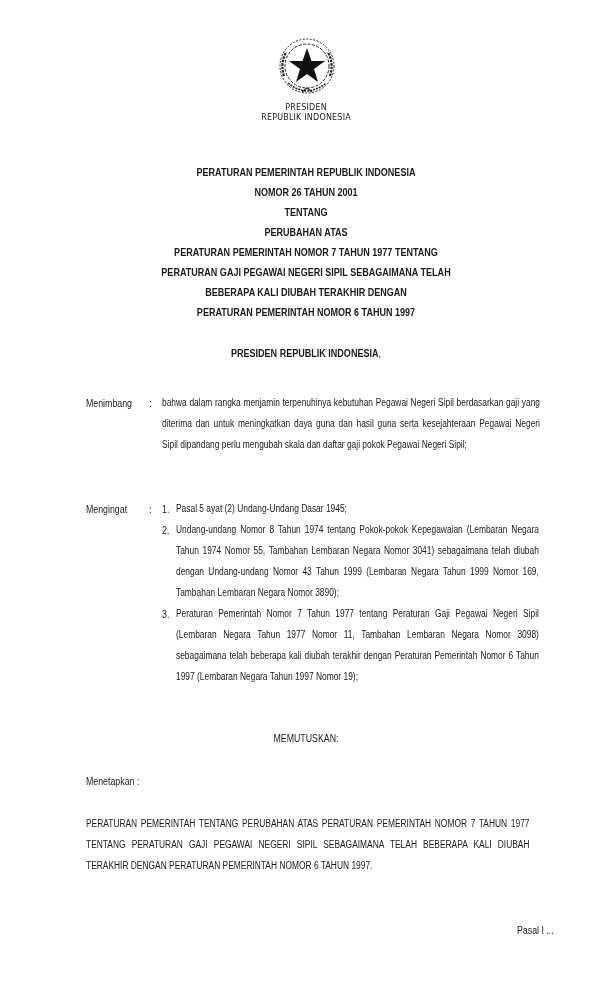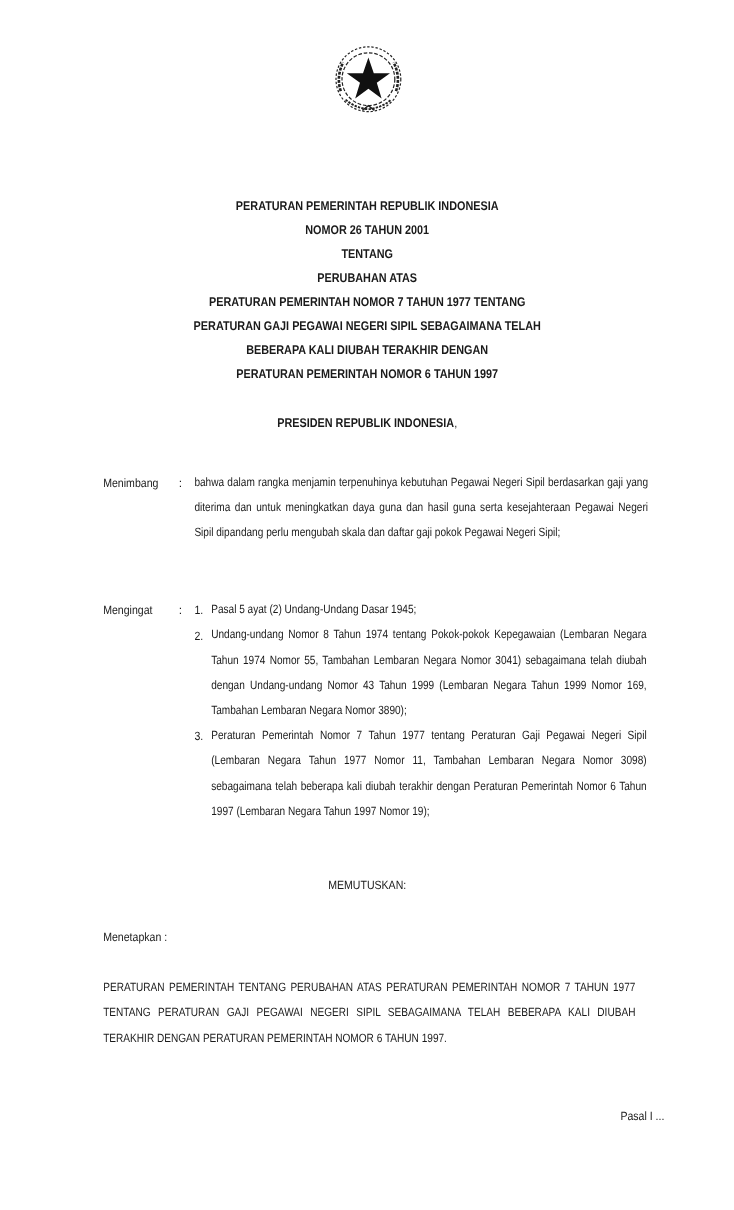--- a/index.html
+++ b/index.html
@@ -50,20 +50,22 @@
       <circle cx="31" cy="30" r="27" stroke-dasharray="2 1.5"></circle>
       <circle cx="31" cy="30" r="22" stroke-dasharray="3 1.5"></circle>
       <path d="M8 40 Q4 28 10 16" stroke-width="2.2" stroke-dasharray="2.5 1"></path>
       <path d="M54 40 Q58 28 52 16" stroke-width="2.2" stroke-dasharray="2.5 1"></path>
       <path d="M12 47 Q20 54 31 55 Q42 54 50 47" stroke-width="1.6" stroke-dasharray="2 1"></path>
       <path d="M26 56 L31 52 L36 56" stroke-width="1.2"></path>
     </g>
     <polygon fill="#111" points="31,12 35.5,25 49,25 38,33 42,46 31,38 20,46 24,33 13,25 26.5,25"></polygon>
   </svg>
 
+  <div class="emblem-caption" style="top:103px">PRESIDEN</div>
+  <div class="emblem-caption" style="top:113px">REPUBLIK INDONESIA</div>
 
   <div class="title-line" style="top:166px">PERATURAN PEMERINTAH REPUBLIK INDONESIA</div>
   <div class="title-line" style="top:186px">NOMOR 26 TAHUN 2001</div>
   <div class="title-line" style="top:206px">TENTANG</div>
   <div class="title-line" style="top:226px">PERUBAHAN ATAS</div>
   <div class="title-line" style="top:246px">PERATURAN PEMERINTAH NOMOR 7 TAHUN 1977 TENTANG</div>
   <div class="title-line" style="top:266px">PERATURAN GAJI PEGAWAI NEGERI SIPIL SEBAGAIMANA TELAH</div>
   <div class="title-line" style="top:286px">BEBERAPA KALI DIUBAH TERAKHIR DENGAN</div>
   <div class="title-line" style="top:306px">PERATURAN PEMERINTAH NOMOR 6 TAHUN 1997</div>
 

